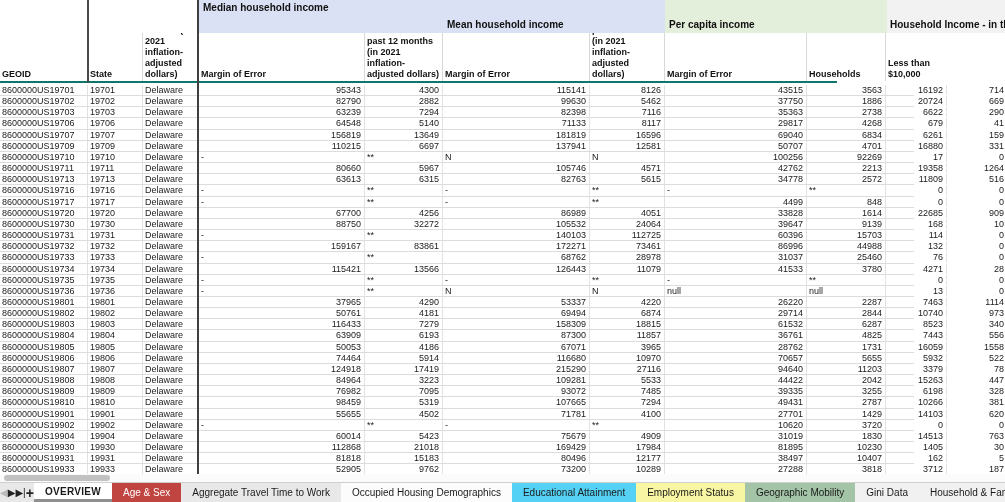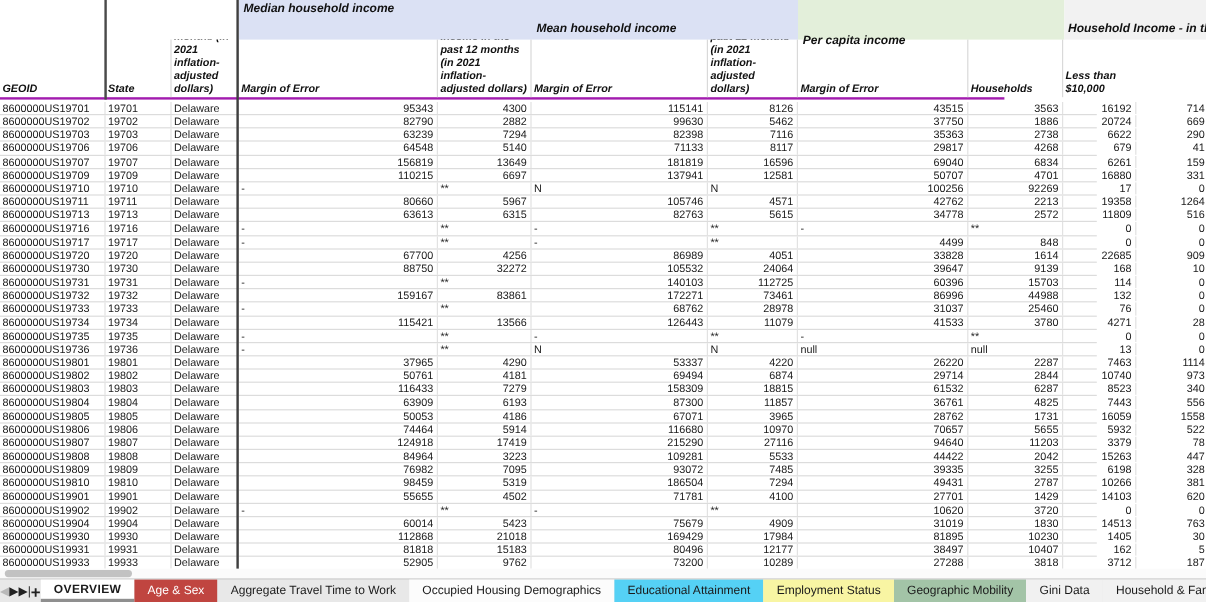--- a/index.html
+++ b/index.html
@@ -1,29 +1,29 @@
 <!DOCTYPE html>
 <html><head>
 <meta charset="utf-8">
 <style>
   * { margin:0; padding:0; box-sizing:border-box; }
   html,body { width:1005px; height:502px; overflow:hidden; background:#fff;
     font-family:"Liberation Sans", sans-serif; }
   .sheet { position:relative; width:1005px; height:474px; overflow:hidden; background:#fff; }
 
   
-  .hdr { position:relative; width:837px; height:83px; border-bottom:2px solid #a21caf;font-style:italic; }
+  .hdr { position:relative; width:837px; height:83px; border-bottom:2px solid #0f766e; }
   .band { position:absolute; top:0; height:33px; }
   .band-median { left:199px; width:466px; background:#dbe1f4; }
   .band-percap { left:665px; width:222px; background:#e3efda; }
   .band-house  { left:887px; width:118px; background:#f2f2f2; }
   .gh { position:absolute; font-size:10px; font-weight:bold; color:#111; white-space:nowrap; }
   .gh-median { left:203px; top:2px; }
   .gh-mean   { left:447px; top:19px; }
-  .gh-percap { left:669px; top:29px; }
+  .gh-percap { left:669px; top:19px; }
   .gh-house  { left:890px; top:19px; overflow:hidden; width:115px; }
 
   .subhdr { position:absolute; left:0; top:33px; width:1005px; height:48px;
     display:grid; grid-template-columns:88px 55px 56px 166px 78px 147px 75px 142px 79px 61px 58px; }
   .sh { font-size:9px; font-weight:bold; color:#111; line-height:11px;
     display:flex; align-items:flex-end; padding:1px 3px 1px 2px;
     border-right:1px solid #d9d9d9; overflow:hidden; }
   .sh:last-child { border-right:none; }
 
   
@@ -455,21 +455,21 @@
         <div class="cell num">3255</div>
         <div class="cell num">6198</div>
         <div class="cell num">328</div>
       </div>
       <div class="row">
         <div class="cell txt">8600000US19810</div>
         <div class="cell txt">19810</div>
         <div class="cell txt">Delaware</div>
         <div class="cell num">98459</div>
         <div class="cell num">5319</div>
-        <div class="cell num">186504</div>
+        <div class="cell num">107665</div>
         <div class="cell num">7294</div>
         <div class="cell num">49431</div>
         <div class="cell num">2787</div>
         <div class="cell num">10266</div>
         <div class="cell num">381</div>
       </div>
       <div class="row">
         <div class="cell txt">8600000US19901</div>
         <div class="cell txt">19901</div>
         <div class="cell txt">Delaware</div>

